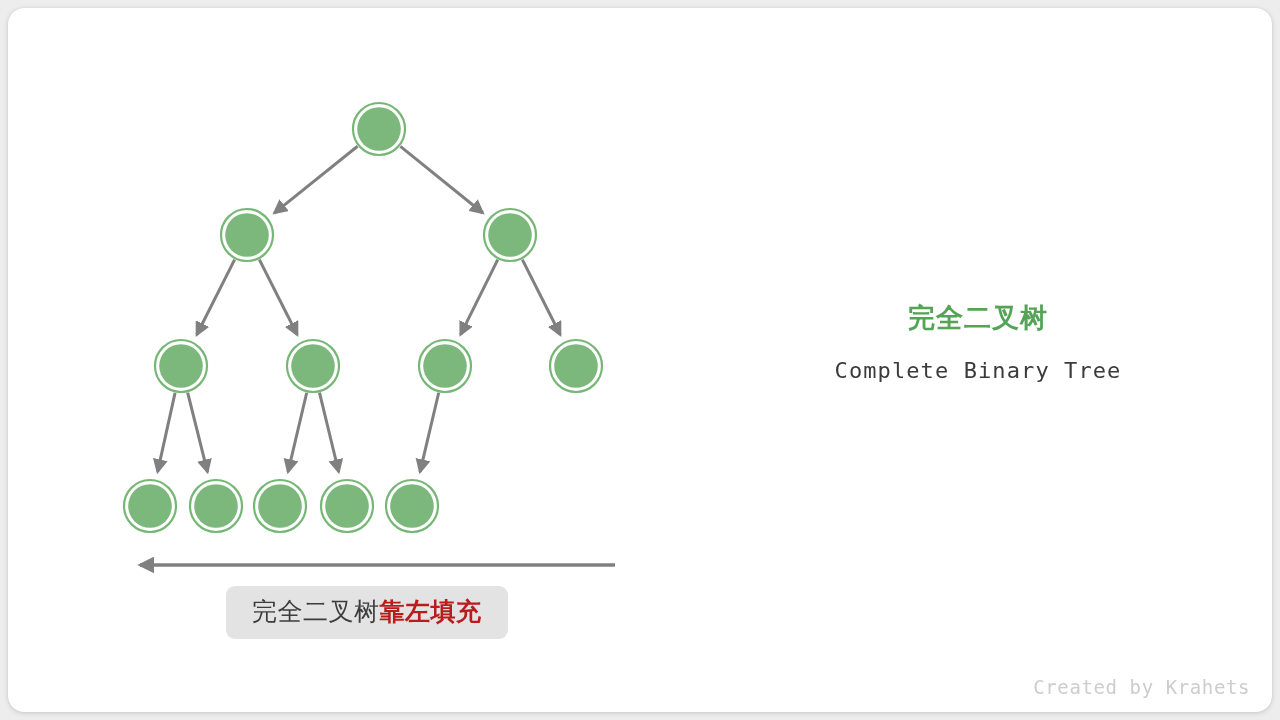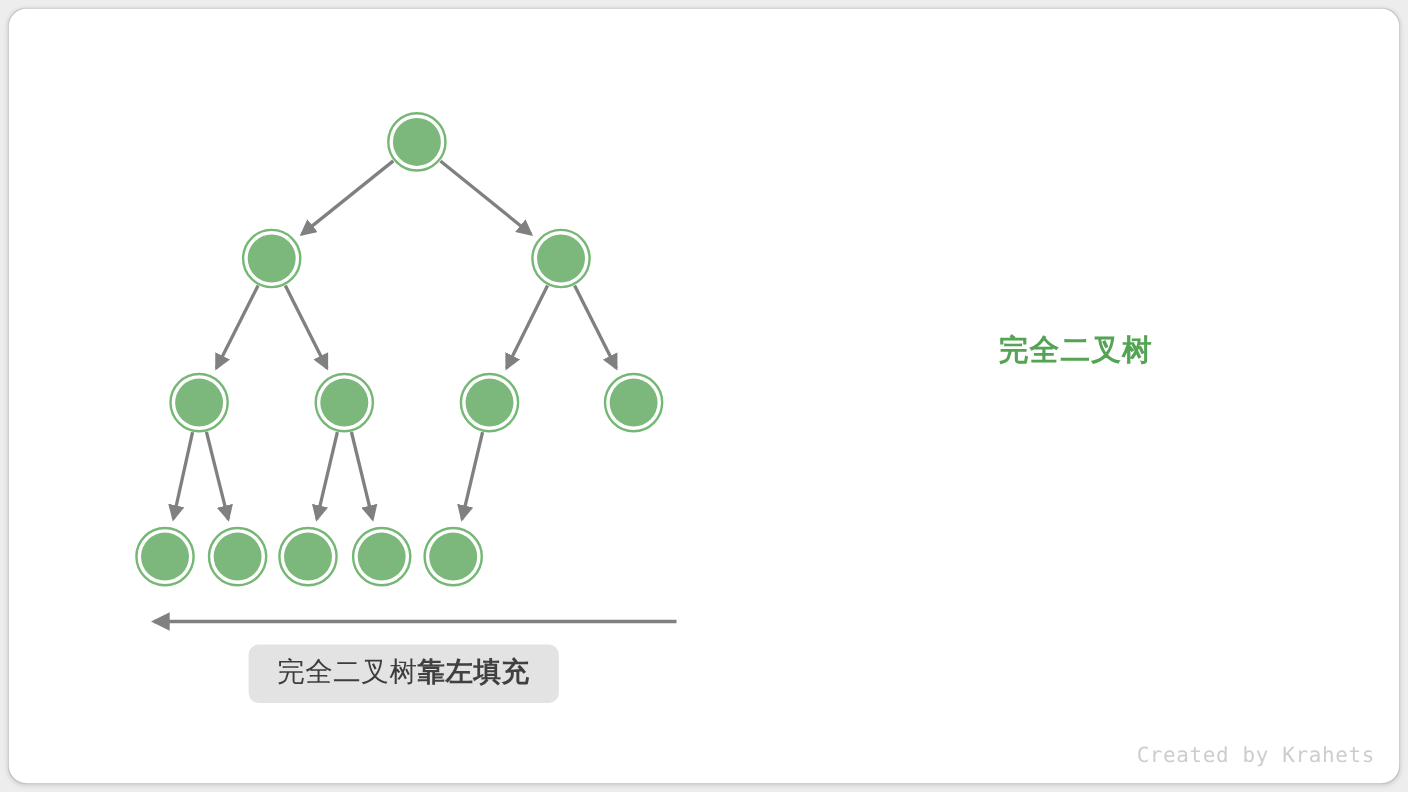--- a/index.html
+++ b/index.html
@@ -39,21 +39,21 @@
     border-radius: 9px;
     padding: 11px 26px 13px 26px;
     font-size: 25px;
     line-height: 1.15;
     color: #3d3d3d;
     letter-spacing: 0.5px;
     white-space: nowrap;
   }
   .caption-badge .bold-part {
     font-weight: bold;
-    color: #404040;
+    color: #b91c1c;
   }
   .legend-block {
     position: absolute;
     left: 760px;
     top: 292px;
     width: 420px;
     text-align: center;
   }
   .legend-title {
     font-size: 27px;
@@ -160,17 +160,18 @@
         <line x1="607" y1="557" x2="132" y2="557" stroke="#808080" stroke-width="3.4" marker-end="url(#arrowhead-flat)"></line>
       </g>
   </svg>
 
   <div class="caption-badge">
     <span>完全二叉树</span><span class="bold-part">靠左填充</span>
   </div>
 
   <div class="legend-block">
     <div class="legend-title">完全二叉树</div>
+    <div class="legend-subtitle">Complete Binary Tree</div>
   </div>
 
   <div class="credit">Created by Krahets</div>
 
 </div>
 
 </body></html>

